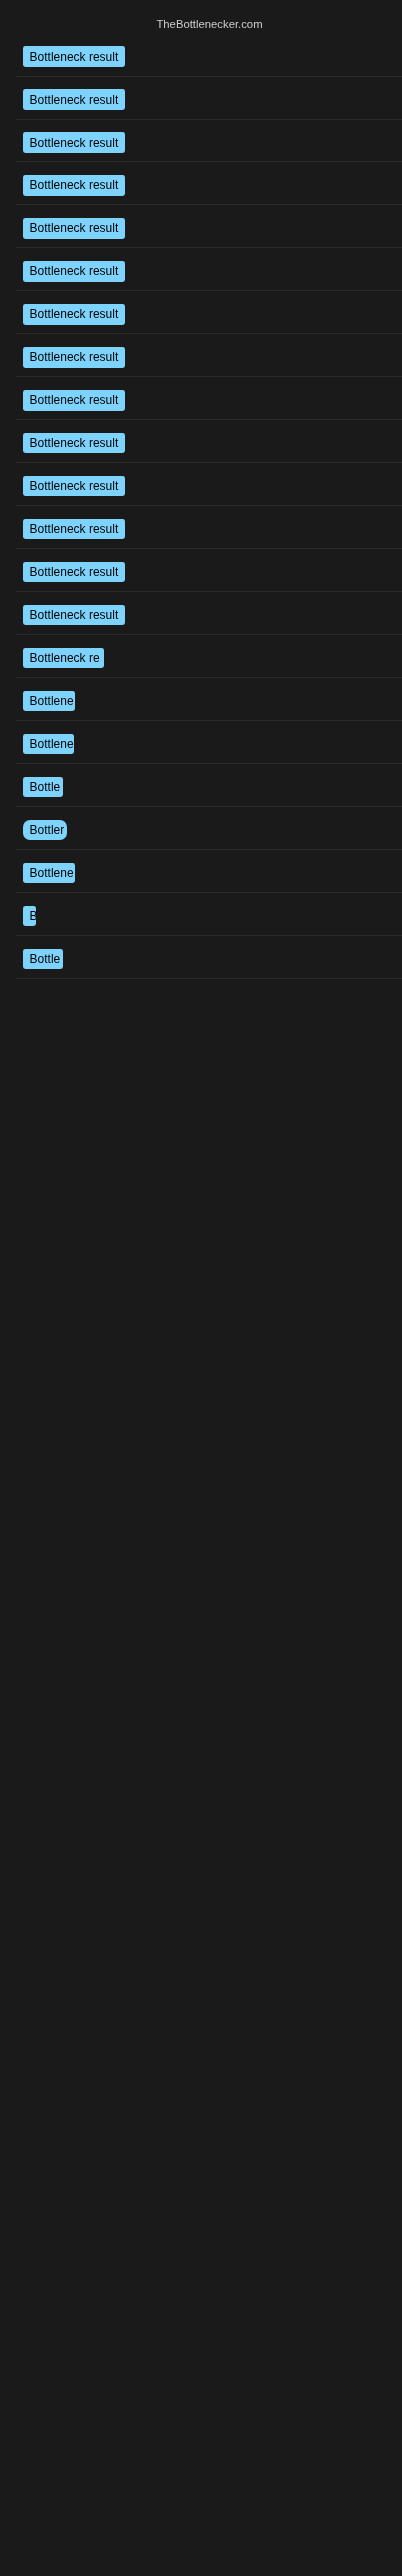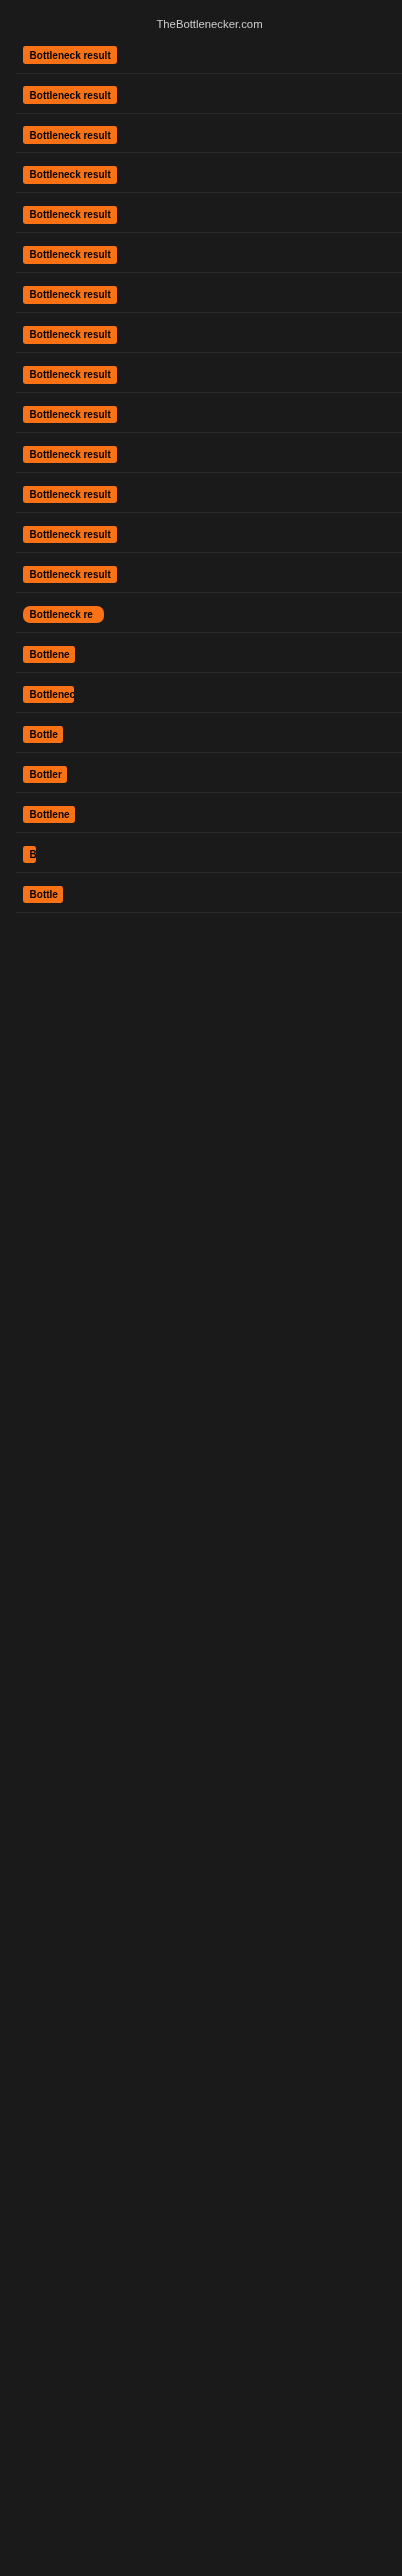--- a/index.html
+++ b/index.html
@@ -19,24 +19,24 @@
     .site-header {
       text-align: center;
       padding: 6.4px 0 3.2px 0;
       color: #cccccc;
       font-size: 11.3px;
       font-weight: normal;
     }
 
     .bottleneck-badge {
       display: inline-block;
-      background-color: #f97316;
+      background-color: #7dd3fc;
       color: #000;
-      font-size: 10px;
-      font-weight: 700;
+      font-size: 12px;
+      font-weight: 400;
       padding: 3.2px 6.4px;
       border-radius: 2.4px;
       white-space: nowrap;
       overflow: hidden;
     }
 
     .result-row {
       padding: 4.8px 3.2px;
       border-bottom: 0.8px solid #2a2a2a;
       display: flex;
@@ -87,33 +87,33 @@
     <div class="result-row">
       <span class="bottleneck-badge">Bottleneck result</span>
     </div>
     <div class="result-row">
       <span class="bottleneck-badge">Bottleneck result</span>
     </div>
     <div class="result-row">
       <span class="bottleneck-badge">Bottleneck result</span>
     </div>
     <div class="result-row">
-      <span class="bottleneck-badge" style="max-width: 81px; width: 84px; border-radius: 7px;">Bottleneck re</span>
+      <span class="bottleneck-badge" style="max-width: 81px; width: 84px;">Bottleneck re</span>
     </div>
     <div class="result-row">
       <span class="bottleneck-badge" style="max-width: 52px; width: 52px;">Bottlene</span>
     </div>
     <div class="result-row">
       <span class="bottleneck-badge" style="max-width: 63px; width: 51px;">Bottleneck</span>
     </div>
     <div class="result-row">
       <span class="bottleneck-badge" style="max-width: 40px; width: 40px;">Bottle</span>
     </div>
     <div class="result-row">
-      <span class="bottleneck-badge" style="max-width: 44px; width: 60px;">Bottler</span>
+      <span class="bottleneck-badge" style="max-width: 44px; width: 60px; border-radius: 7px;">Bottler</span>
     </div>
     <div class="result-row">
       <span class="bottleneck-badge" style="max-width: 52px; width: 52px;">Bottlene</span>
     </div>
     <div class="result-row">
       <span class="bottleneck-badge" style="max-width: 11.3px; width: 11.3px;">B</span>
     </div>
     <div class="result-row">
       <span class="bottleneck-badge" style="max-width: 40px; width: 40px;">Bottle</span>
     </div>

